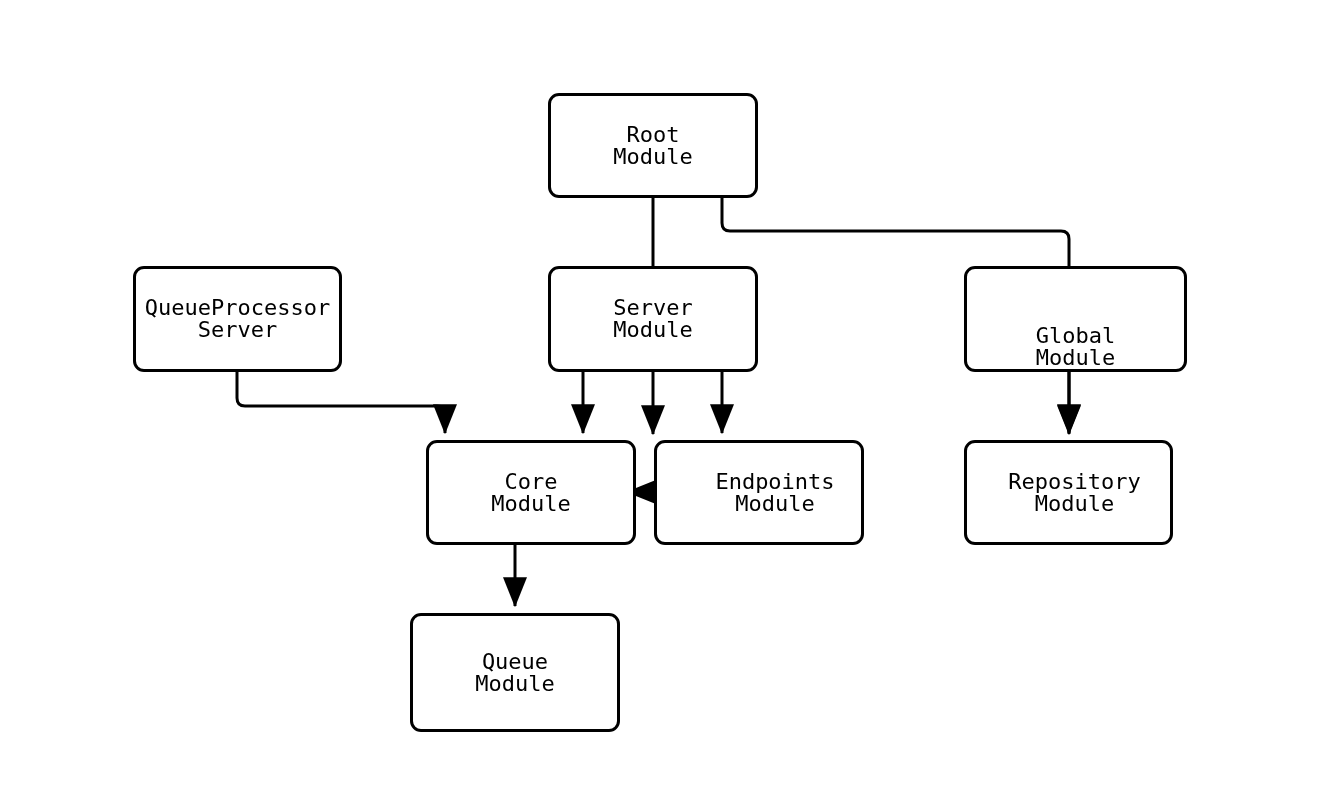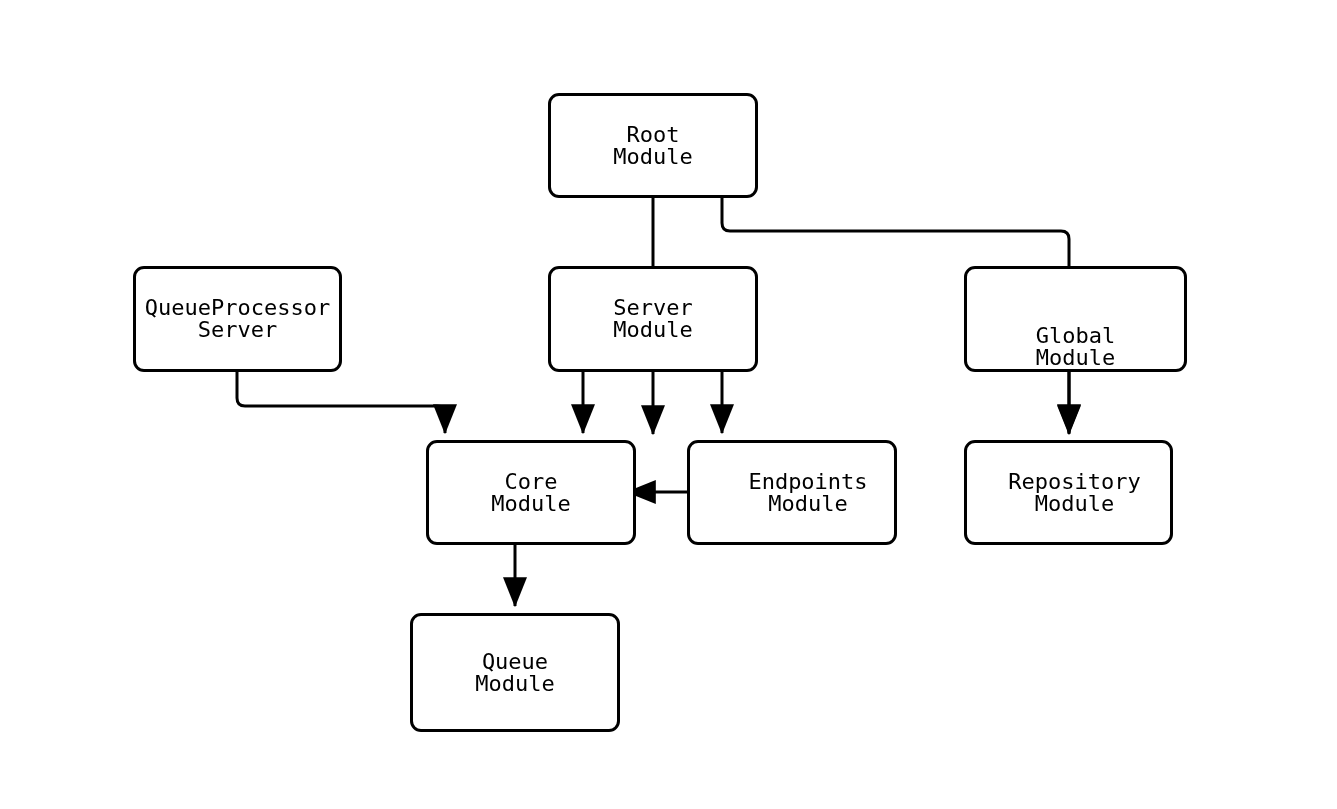--- a/index.html
+++ b/index.html
@@ -95,21 +95,21 @@
   <div class="node" style="left:964px; top:266px; width:223px; height:106px;justify-content:flex-end;">
     <div class="node-label">Global
 Module</div>
   </div>
 
   <div class="node" style="left:398px; top:440px; width:210px; height:105px;margin-left:28px;">
     <div class="node-label">Core
 Module</div>
   </div>
 
-  <div class="node" style="left:687px; top:440px; width:210px; height:105px;padding-left:32px;">
+  <div class="node" style="left:654px; top:440px; width:210px; height:105px;padding-left:32px;">
     <div class="node-label">Endpoints
 Module</div>
   </div>
 
   <div class="node" style="left:964px; top:440px; width:209px; height:105px;padding-left:12px;">
     <div class="node-label">Repository
 Module</div>
   </div>
 
   <div class="node" style="left:410px; top:613px; width:210px; height:119px;">

